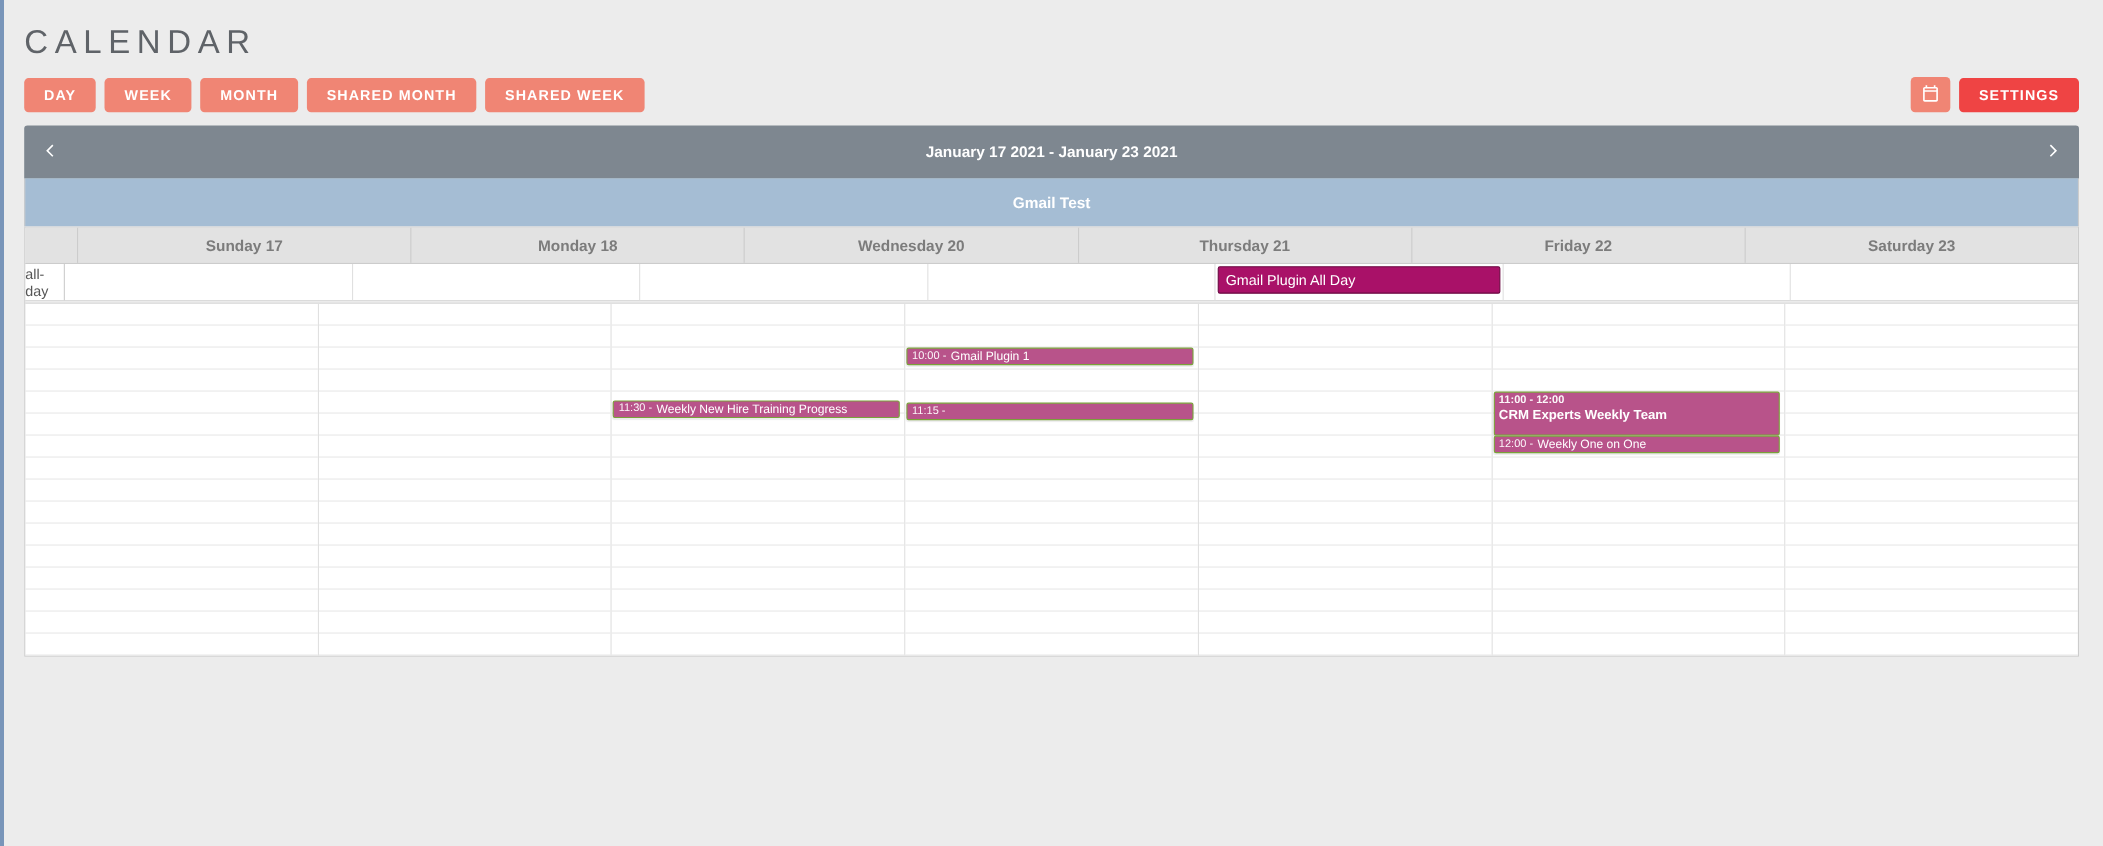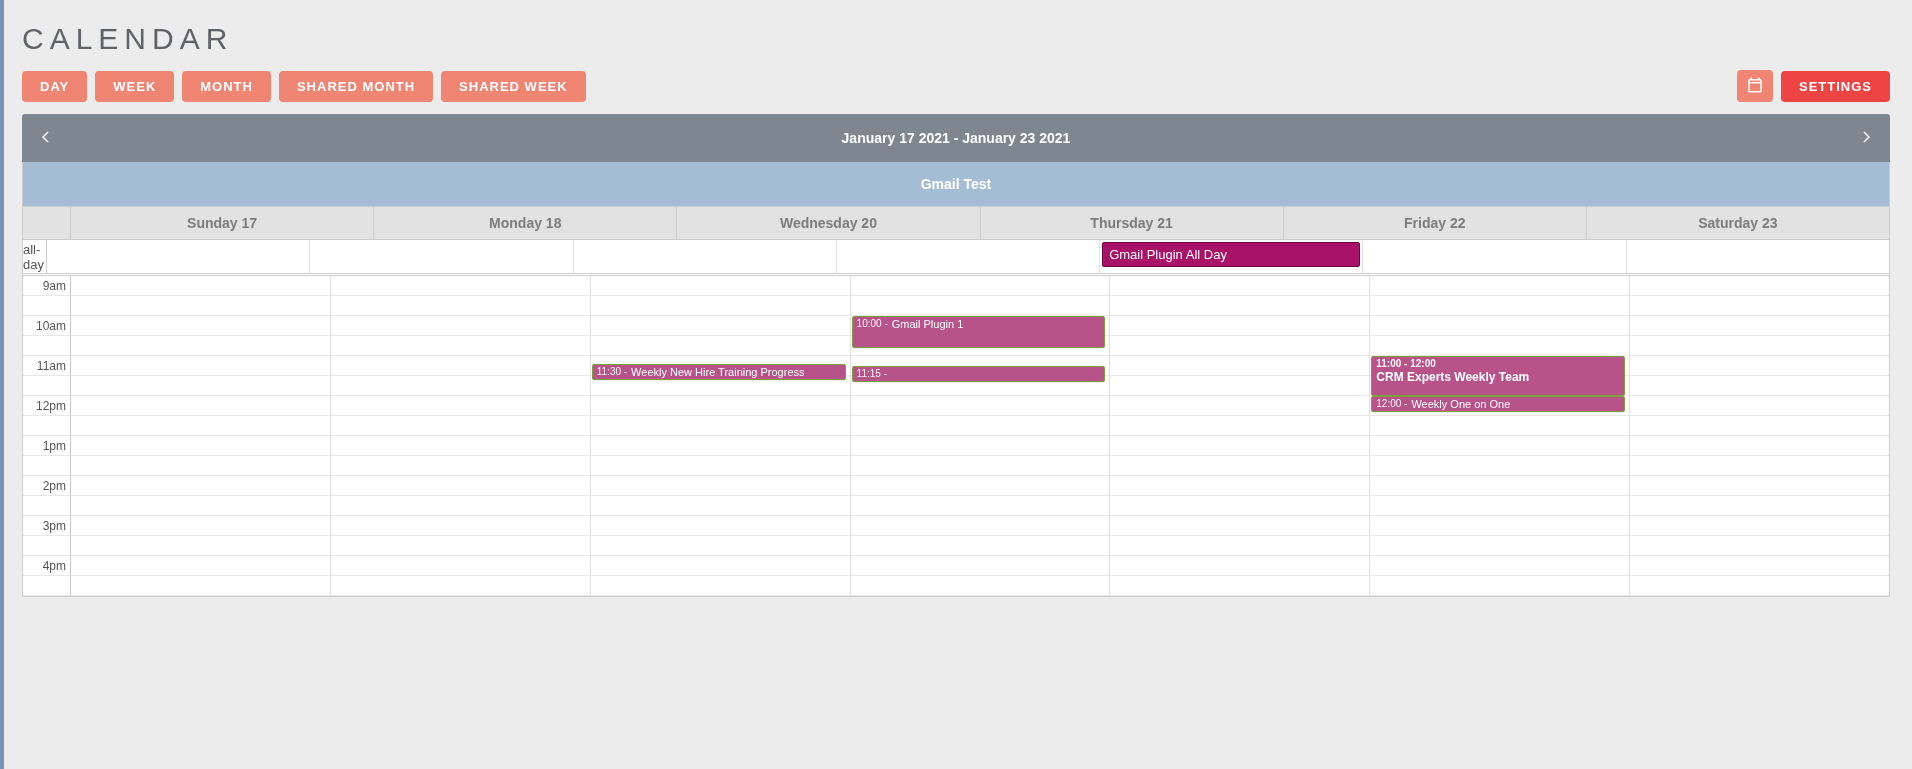--- a/index.html
+++ b/index.html
@@ -114,21 +114,21 @@
     border-right: 1px solid #ccc;
   }
   .day-header:last-child { border-right: none; }
 
   .allday-row {
     display: flex;
     border-bottom: 3px double #ccc;
     min-height: 36px;
   }
   .allday-row .gutter {
-    width: 24px;
+    width: 36px;
     border-right: 1px solid #ccc;
     font-size: 13px;
     color: #555;
     display: flex;
     align-items: center;
     justify-content: center;
   }
   .allday-cell {
     flex: 1;
     border-right: 1px solid #e0e0e0;
@@ -275,38 +275,20 @@
     <div class="allday-cell"></div>
     <div class="allday-cell"></div>
     <div class="allday-cell">
         <div class="allday-event">Gmail Plugin All Day</div>
       </div>
     <div class="allday-cell"></div>
     <div class="allday-cell"></div>
   </div>
 
   <div class="time-grid">
-    <div class="time-gutter" id="time-gutter">
-        <div class="slot">9am</div>
-        <div class="slot"></div>
-        <div class="slot">10am</div>
-        <div class="slot"></div>
-        <div class="slot">11am</div>
-        <div class="slot"></div>
-        <div class="slot">12pm</div>
-        <div class="slot"></div>
-        <div class="slot">1pm</div>
-        <div class="slot"></div>
-        <div class="slot">2pm</div>
-        <div class="slot"></div>
-        <div class="slot">3pm</div>
-        <div class="slot"></div>
-        <div class="slot">4pm</div>
-        <div class="slot"></div>
-      </div>
     <div class="day-columns" id="day-columns">
       <div class="day-col">
           <div class="slot"></div>
           <div class="slot"></div>
           <div class="slot"></div>
           <div class="slot"></div>
           <div class="slot"></div>
           <div class="slot"></div>
           <div class="slot"></div>
           <div class="slot"></div>
@@ -369,21 +351,21 @@
           <div class="slot"></div>
           <div class="slot"></div>
           <div class="slot"></div>
           <div class="slot"></div>
           <div class="slot"></div>
           <div class="slot"></div>
           <div class="slot"></div>
           <div class="slot"></div>
           <div class="slot"></div>
           <div class="slot"></div>
-          <div class="event ev-event" style="top: 40px; height: 32px;">
+          <div class="event ev-event" style="top: 40px; height: 16px;">
             <span class="time">10:00 -</span>
             <span class="title">Gmail Plugin 1</span>
           </div>
           <div class="event ev-event" style="top: 90px; height: 16px; flex-direction: column;">
             <span class="time">11:15 -</span>
             <span class="title">Gmail Plugin 2</span>
           </div>
         </div>
       <div class="day-col">
           <div class="slot"></div>

